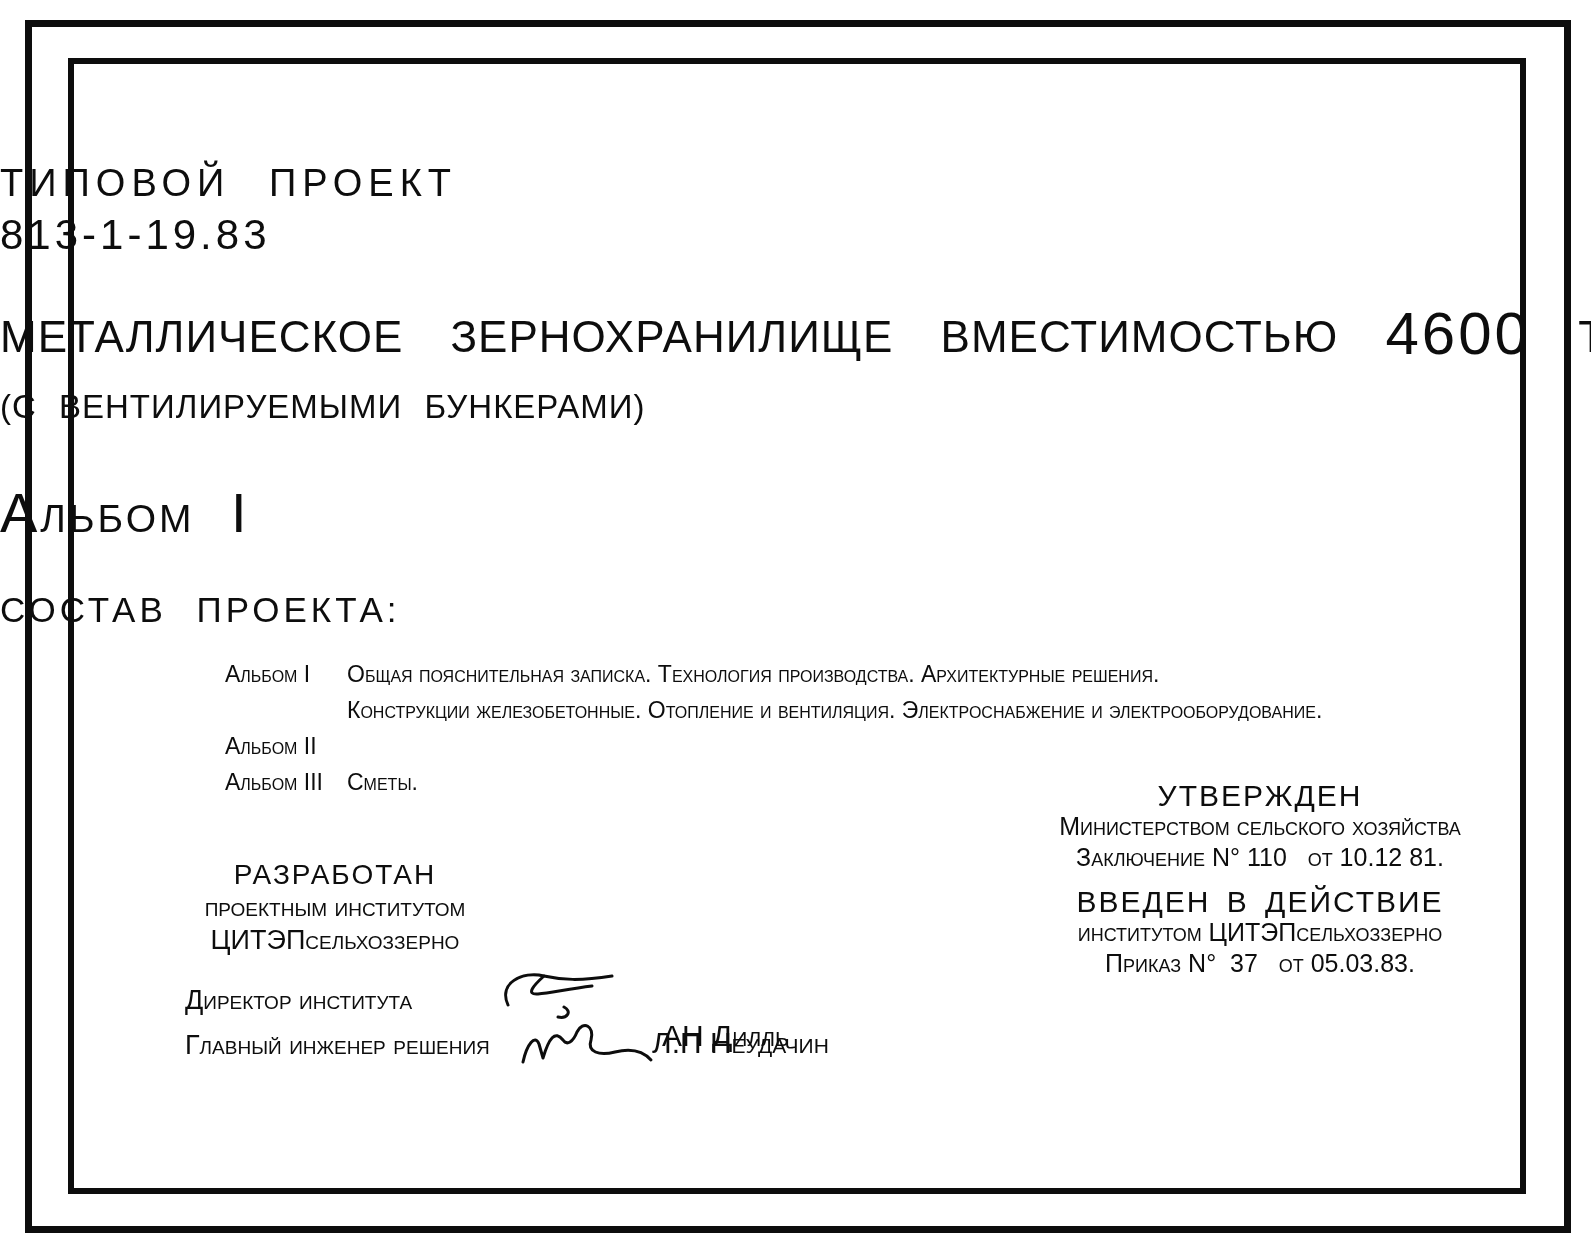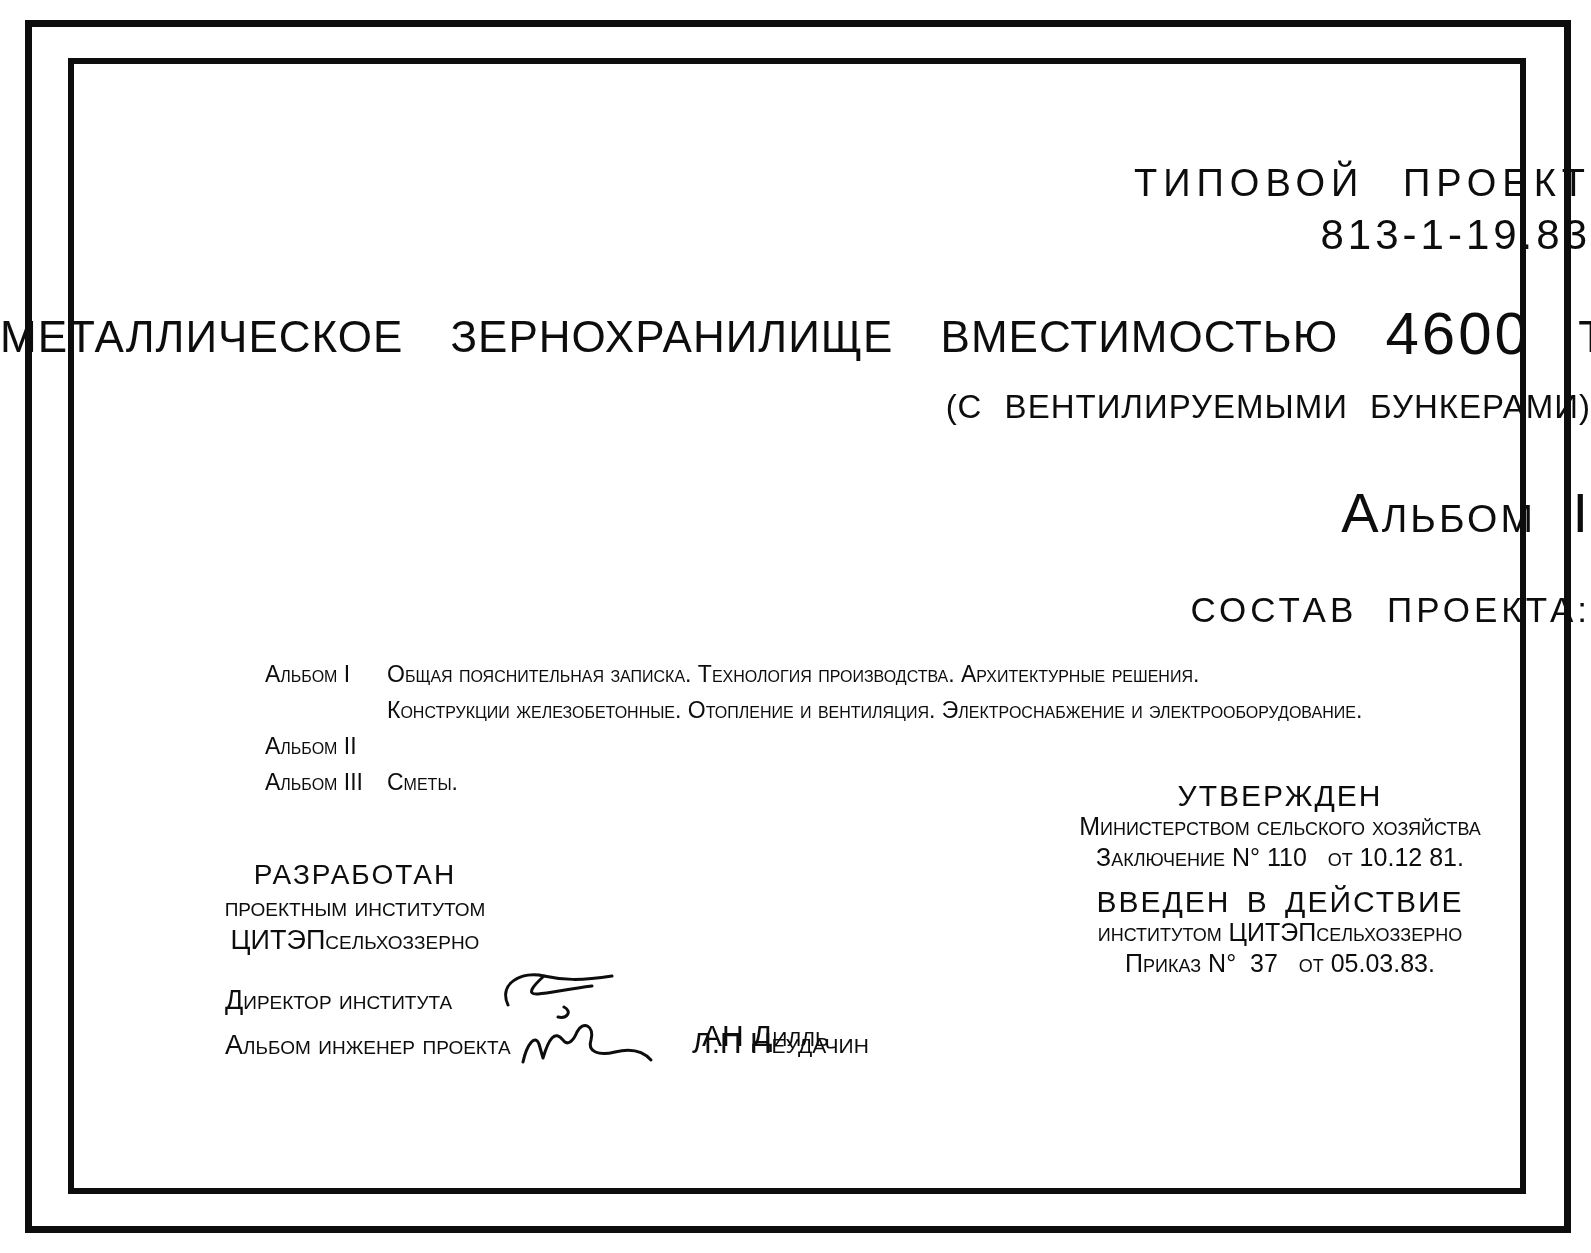--- a/index.html
+++ b/index.html
@@ -9,22 +9,22 @@
     position: relative;
     overflow: hidden;
     font-family: "Liberation Sans", "DejaVu Sans", sans-serif;
     color: #0d0d0d;
   }
   .frame { position: absolute; border-style: solid; border-color: #0d0d0d; }
   #outer-frame { left: 25px; top: 20px; width: 1546px; height: 1213px; border-width: 7px; }
   #inner-frame { left: 68px; top: 58px; width: 1458px; height: 1136px; border-width: 6px; }
 
   .abs { position: absolute; }
-  .center { left: 0; width: 1591px; text-align: right; }
-  .sc { font-variant: small-caps; padding-left: 40px; }
+  .center { left: 0; width: 1591px; text-align: left; }
+  .sc { font-variant: small-caps; }
   .pre { white-space: pre; }
 
   #doc-type {
     top: 162px; font-size: 38px; letter-spacing: 6px; word-spacing: 22px;
   }
   #doc-number {
     top: 211px; font-size: 42px; letter-spacing: 4px;
   }
   #main-title {
     top: 312px; font-size: 44px; word-spacing: 34px; letter-spacing: 1px;
@@ -127,17 +127,17 @@
 </div>
 
 <div id="sig-role-1" class="abs sig-role sc">Директор института</div>
 <svg id="sig-svg-1" class="sig-svg" width="140" height="55" viewBox="0 0 140 55">
   <path d="M16,36 C6,14 30,2 52,7 C70,11 88,12 120,7"></path>
   <path d="M52,7 C42,16 33,26 46,25 C58,24 76,20 100,17"></path>
   <path d="M72,38 C80,42 76,50 66,48"></path>
 </svg>
 <div id="sig-name-1" class="abs sig-name sc">АН Дилль</div>
 
-<div id="sig-role-2" class="abs sig-role sc">Альбом инженер проекта</div>
+<div id="sig-role-2" class="abs sig-role sc">Главный инженер решения</div>
 <svg id="sig-svg-2" class="sig-svg" width="140" height="58" viewBox="0 0 140 58">
   <path d="M8,46 C12,28 20,18 24,28 L28,42 C34,22 40,14 48,24 C52,30 58,26 62,16 C68,4 80,10 76,24 C72,36 84,40 100,36 C116,32 128,35 136,44"></path>
 </svg>
 <div id="sig-name-2" class="abs sig-name sc">Л.П Неудачин</div>
 
 </body></html>

